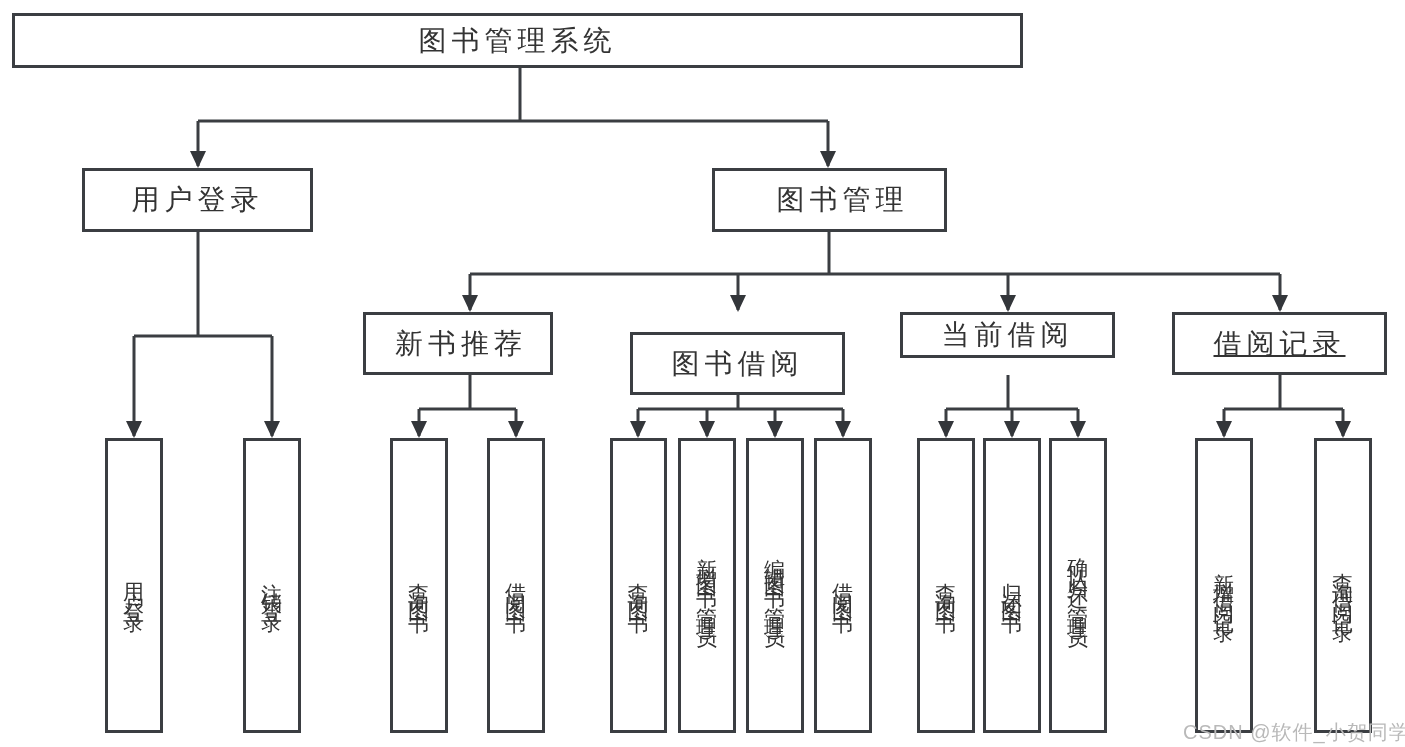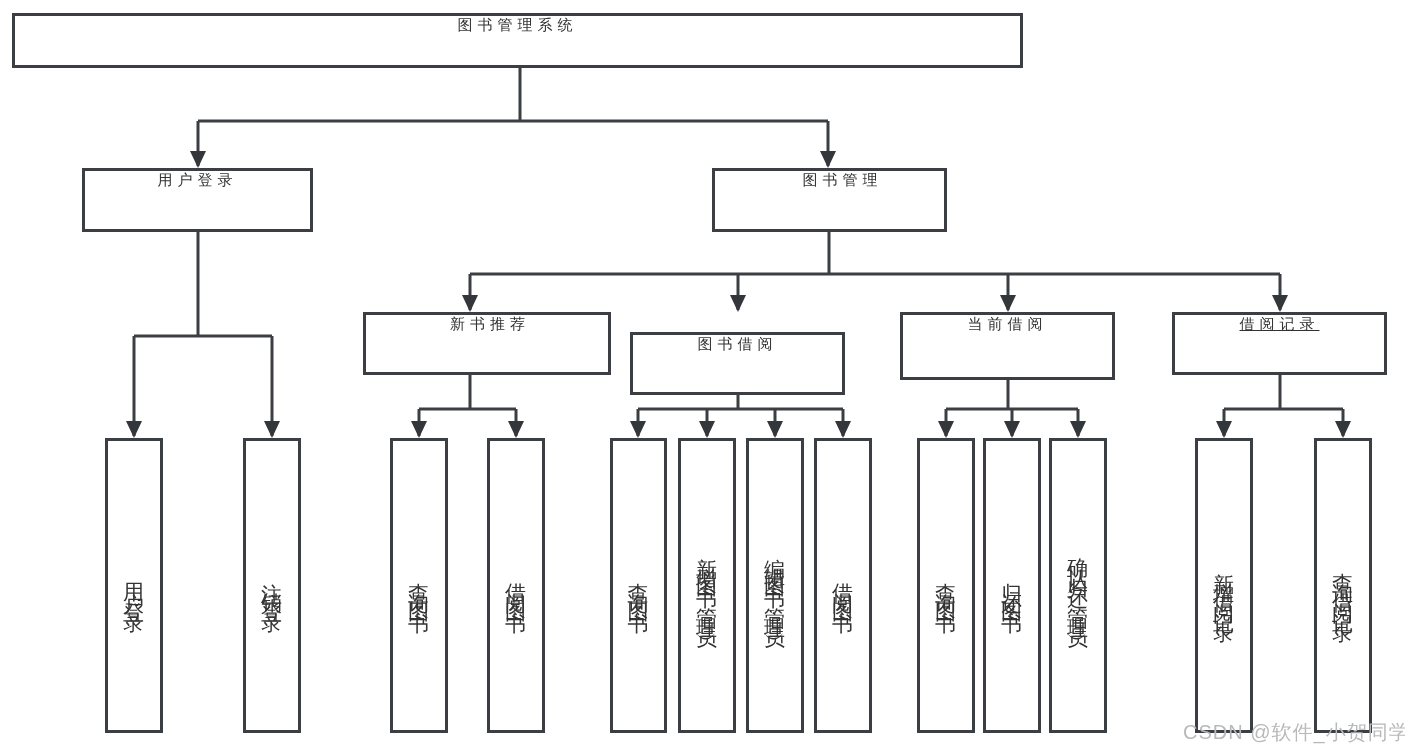--- a/index.html
+++ b/index.html
@@ -16,22 +16,23 @@
     position: absolute;
     left: 0; top: 0;
     width: 1405px; height: 747px;
   }
   .hbox {
     position: absolute;
     box-sizing: border-box;
     border: 3px solid #3b3e42;
     background: #ffffff;
     display: flex;
+    align-items: center;
     justify-content: center;
-    font-size: 15px;
+    font-size: 28px;
     letter-spacing: 5px;
     white-space: nowrap;
     z-index: 2;
   }
   .vbox {
     position: absolute;
     box-sizing: border-box;
     border: 3px solid #3b3e42;
     background: #ffffff;
     display: flex;
@@ -90,27 +91,27 @@
     <span>图书管理系统</span>
   </div>
 
   <div class="hbox" style="left:82px; top:168px; width:231px; height:64px;">
     <span>用户登录</span>
   </div>
   <div class="hbox" style="left:712px; top:168px; width:235px; height:64px;padding-left:26px;">
     <span>图书管理</span>
   </div>
 
-  <div class="hbox" style="left:363px; top:312px; width:248px; height:63px;padding-left:6px;">
+  <div class="hbox" style="left:363px; top:312px; width:190px; height:63px;padding-left:6px;">
     <span>新书推荐</span>
   </div>
   <div class="hbox" style="left:630px; top:312px; width:215px; height:63px;margin-top:20px;">
     <span>图书借阅</span>
   </div>
-  <div class="hbox" style="left:900px; top:312px; width:215px; height:68px;">
+  <div class="hbox" style="left:900px; top:312px; width:215px; height:46px;">
     <span>当前借阅</span>
   </div>
   <div class="hbox" style="left:1172px; top:312px; width:215px; height:63px;text-decoration:underline;">
     <span>借阅记录</span>
   </div>
 
   <div class="vbox" style="left:105px;">
     <span class="vtext">用户登录</span>
   </div>
   <div class="vbox" style="left:243px;">

